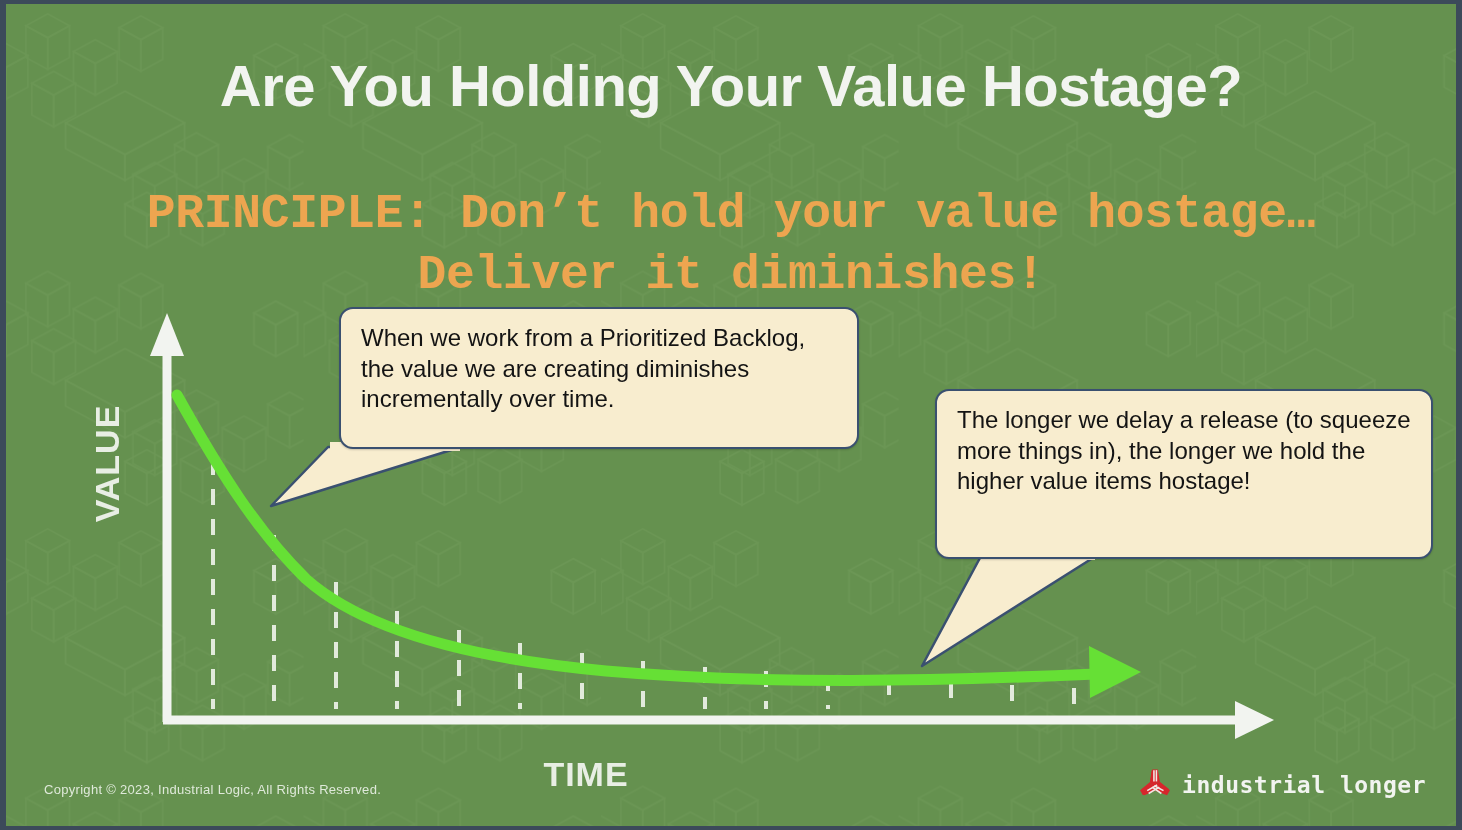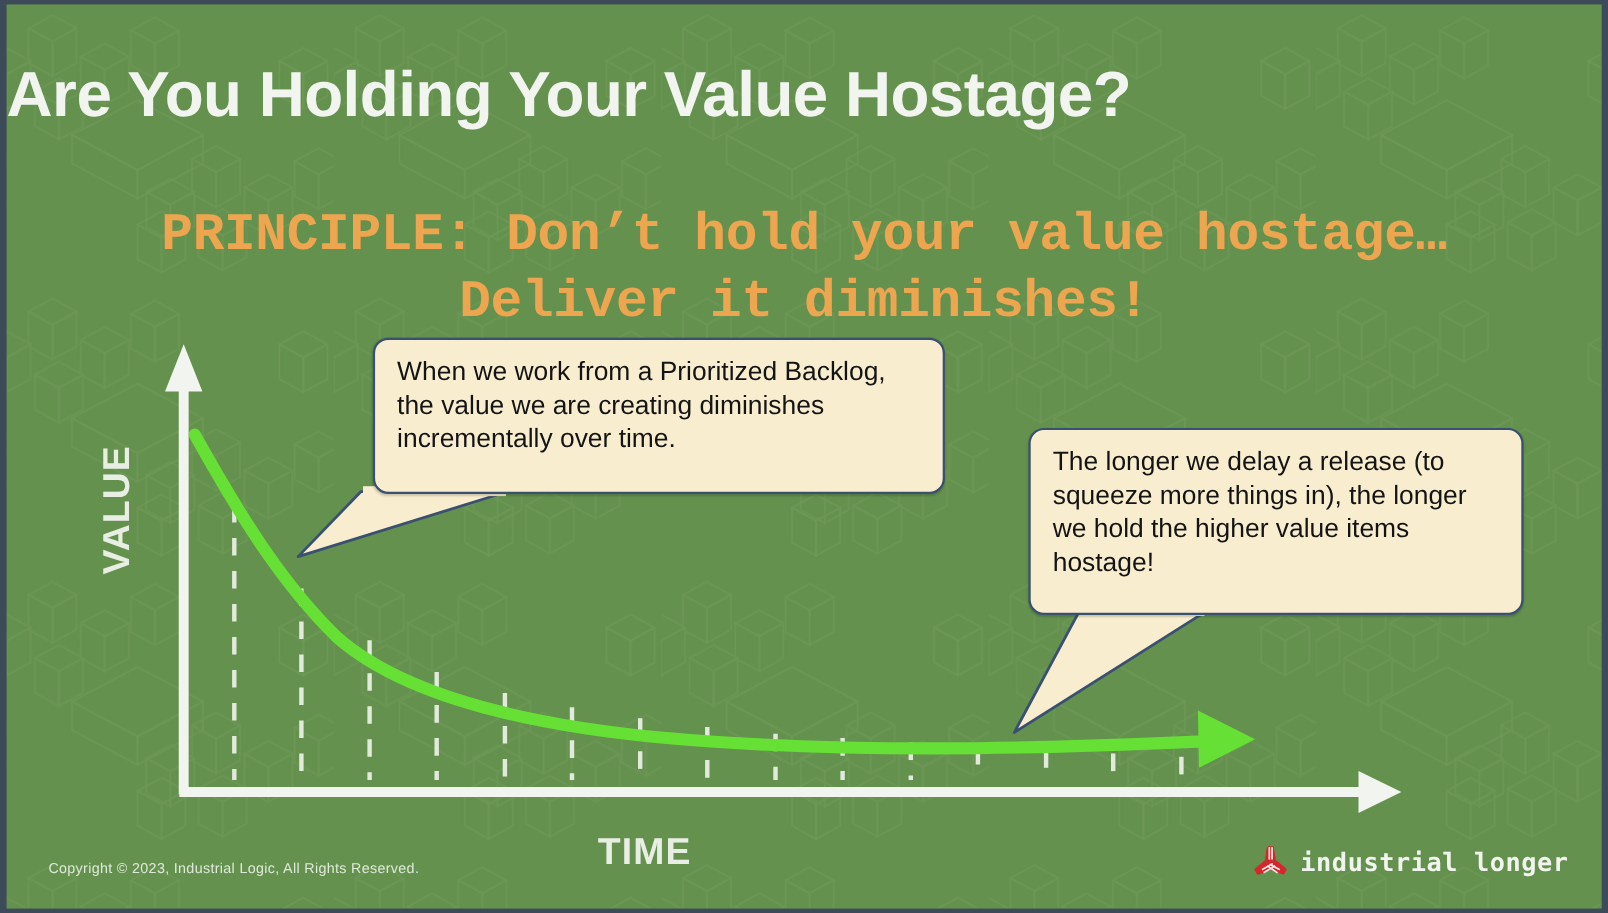--- a/index.html
+++ b/index.html
@@ -28,20 +28,21 @@
     width: 100%;
     height: 100%;
     pointer-events: none;
   }
   
   #title {
     position: absolute;
     top: 52px;
     left: 0;
     width: 100%;
+    text-align: center;
     color: #f2f4f0;
     font-size: 58px;
     font-weight: bold;
     letter-spacing: -0.5px;
     line-height: 1.05;
   }
   #subtitle {
     position: absolute;
     top: 180px;
     left: 0;
@@ -108,21 +109,21 @@
   }
   #callout-1 {
     left: 312px;
     top: 303px;
     width: 520px;
     height: 142px;
   }
   #callout-2 {
     left: 908px;
     top: 385px;
-    width: 450px;
+    width: 498px;
     height: 170px;
   }
   .callout-tails {
     position: absolute;
     left: 0; top: 0;
     width: 1462px; height: 830px;
     pointer-events: none;
   }
 
   

